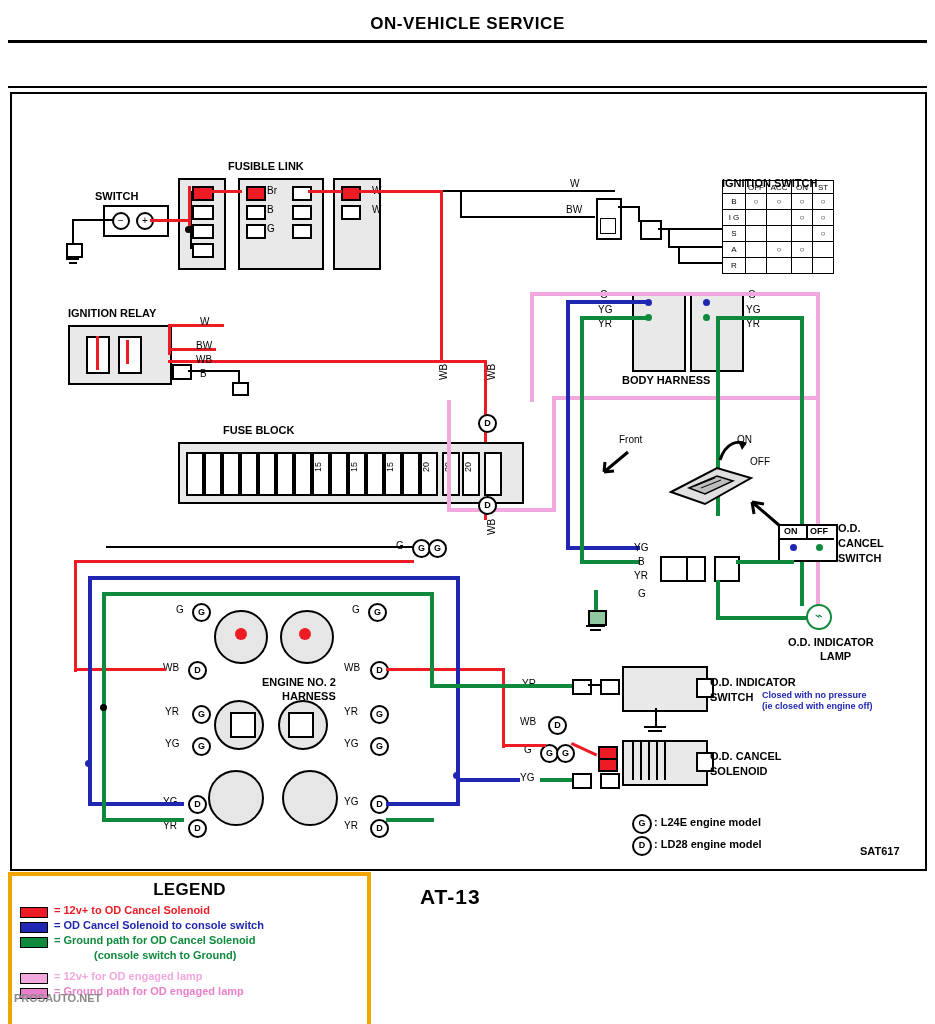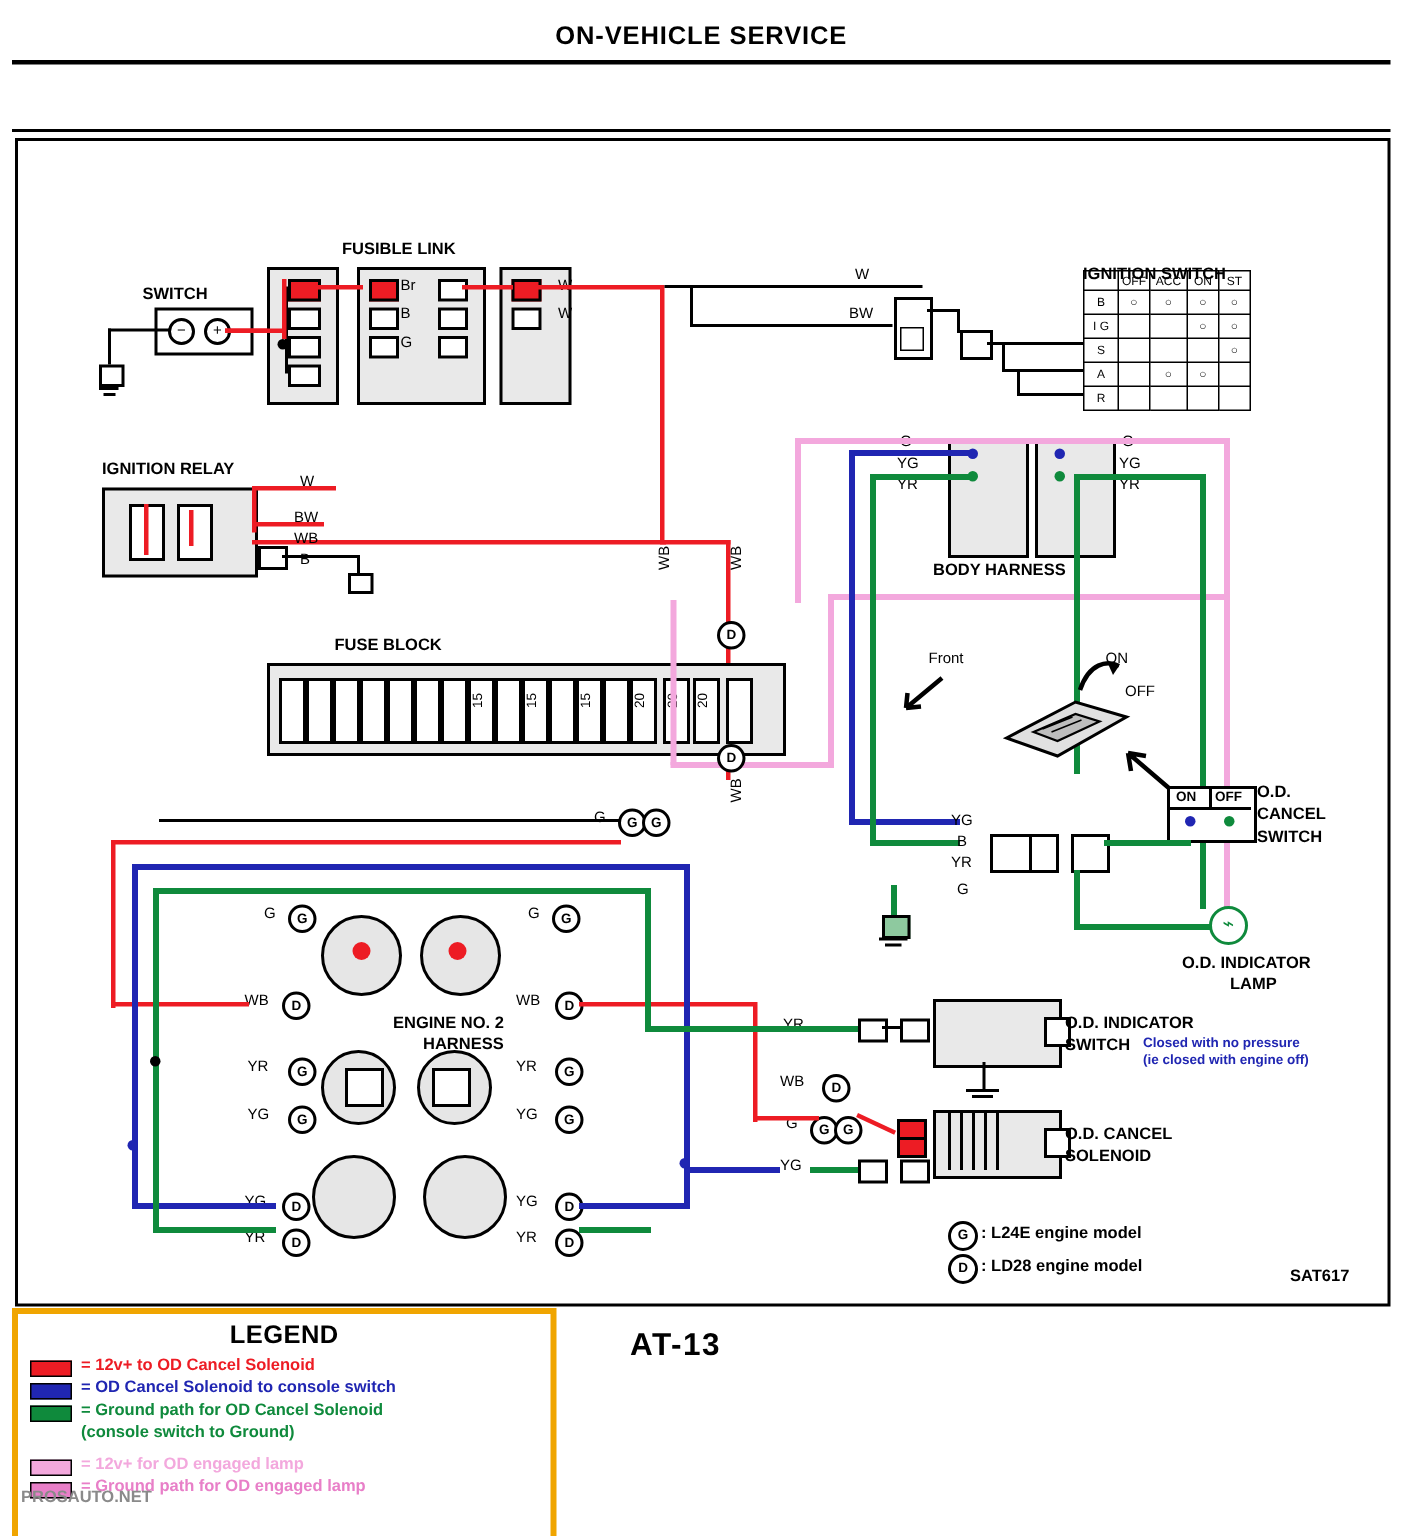--- a/index.html
+++ b/index.html
@@ -444,21 +444,21 @@
       </div>
       <div class="lrow">
         <span class="sw" style="background:#2026b2;"></span>
         <span class="ltxt" style="color:#2026b2;">= OD Cancel Solenoid to console switch</span>
       </div>
       <div class="lrow">
         <span class="sw" style="background:#0f8a3c;"></span>
         <span class="ltxt" style="color:#0f8a3c;">= Ground path for OD Cancel Solenoid</span>
       </div>
       <div class="lrow">
-        <span class="ltxt" style="color:#0f8a3c;">(console switch to Ground)</span>
+        <span class="ltxt" style="color:#0f8a3c;margin-left:40px;">(console switch to Ground)</span>
       </div>
       <div class="lrow" style="margin-top:6px;">
         <span class="sw" style="background:#f3a8dd;"></span>
         <span class="ltxt" style="color:#f3a8dd;">= 12v+ for OD engaged lamp</span>
       </div>
       <div class="lrow">
         <span class="sw" style="background:#e87fc8;"></span>
         <span class="ltxt" style="color:#e87fc8;">= Ground path for OD engaged lamp</span>
       </div>
     </div>

